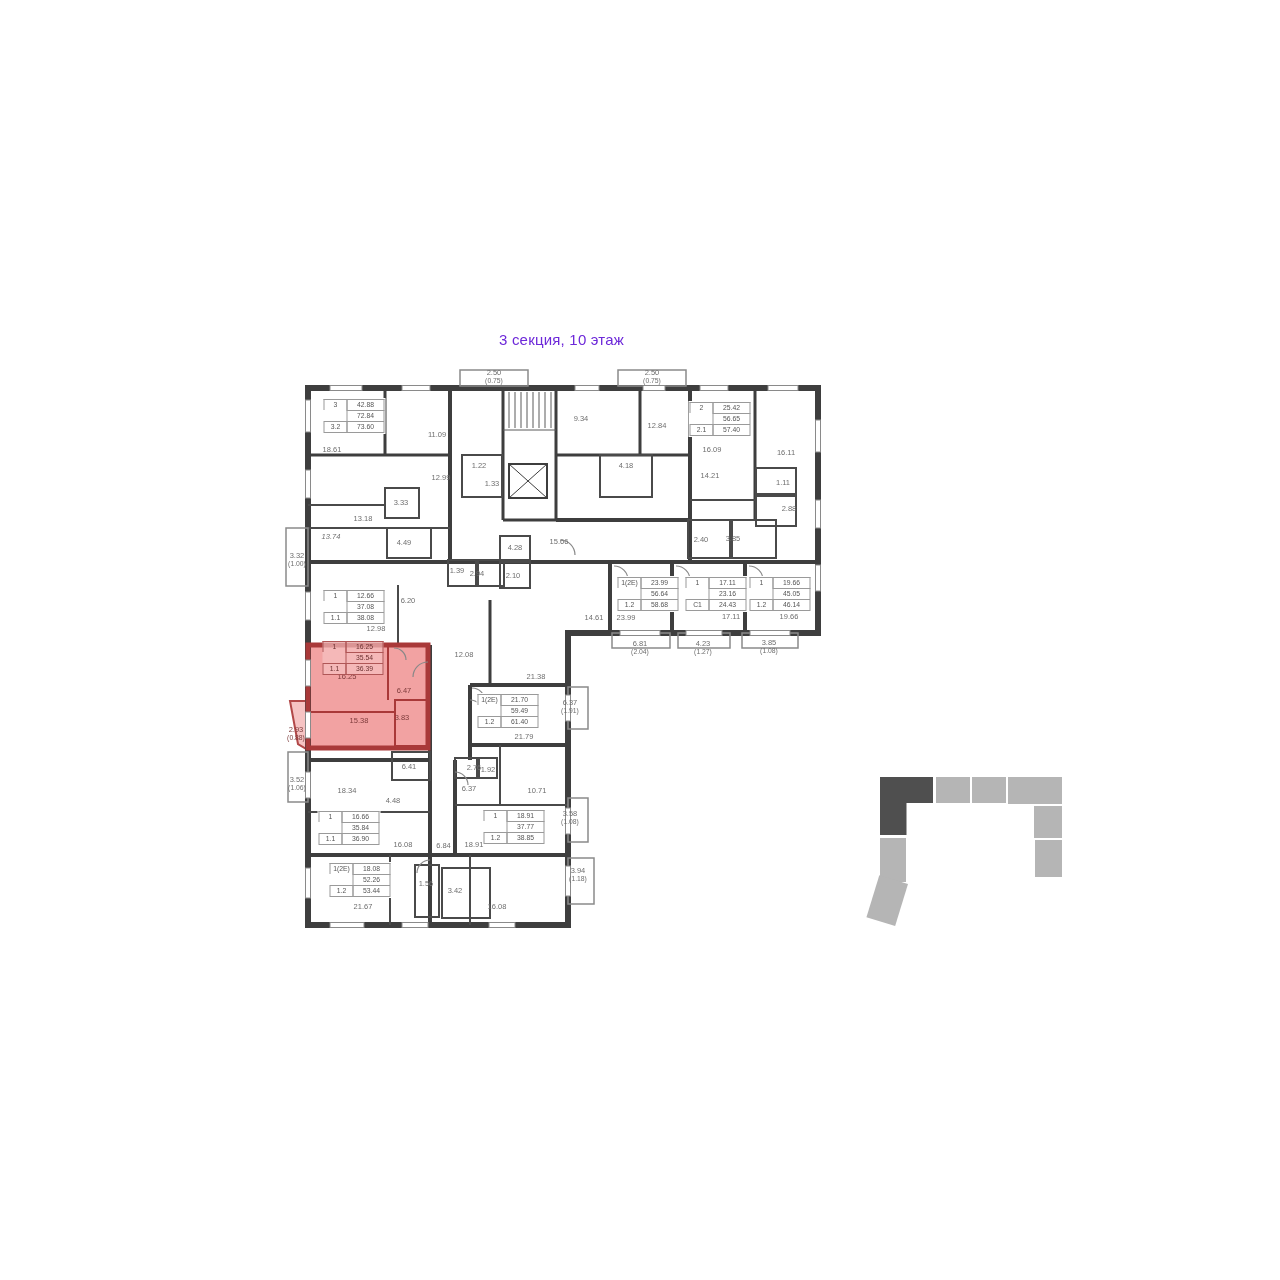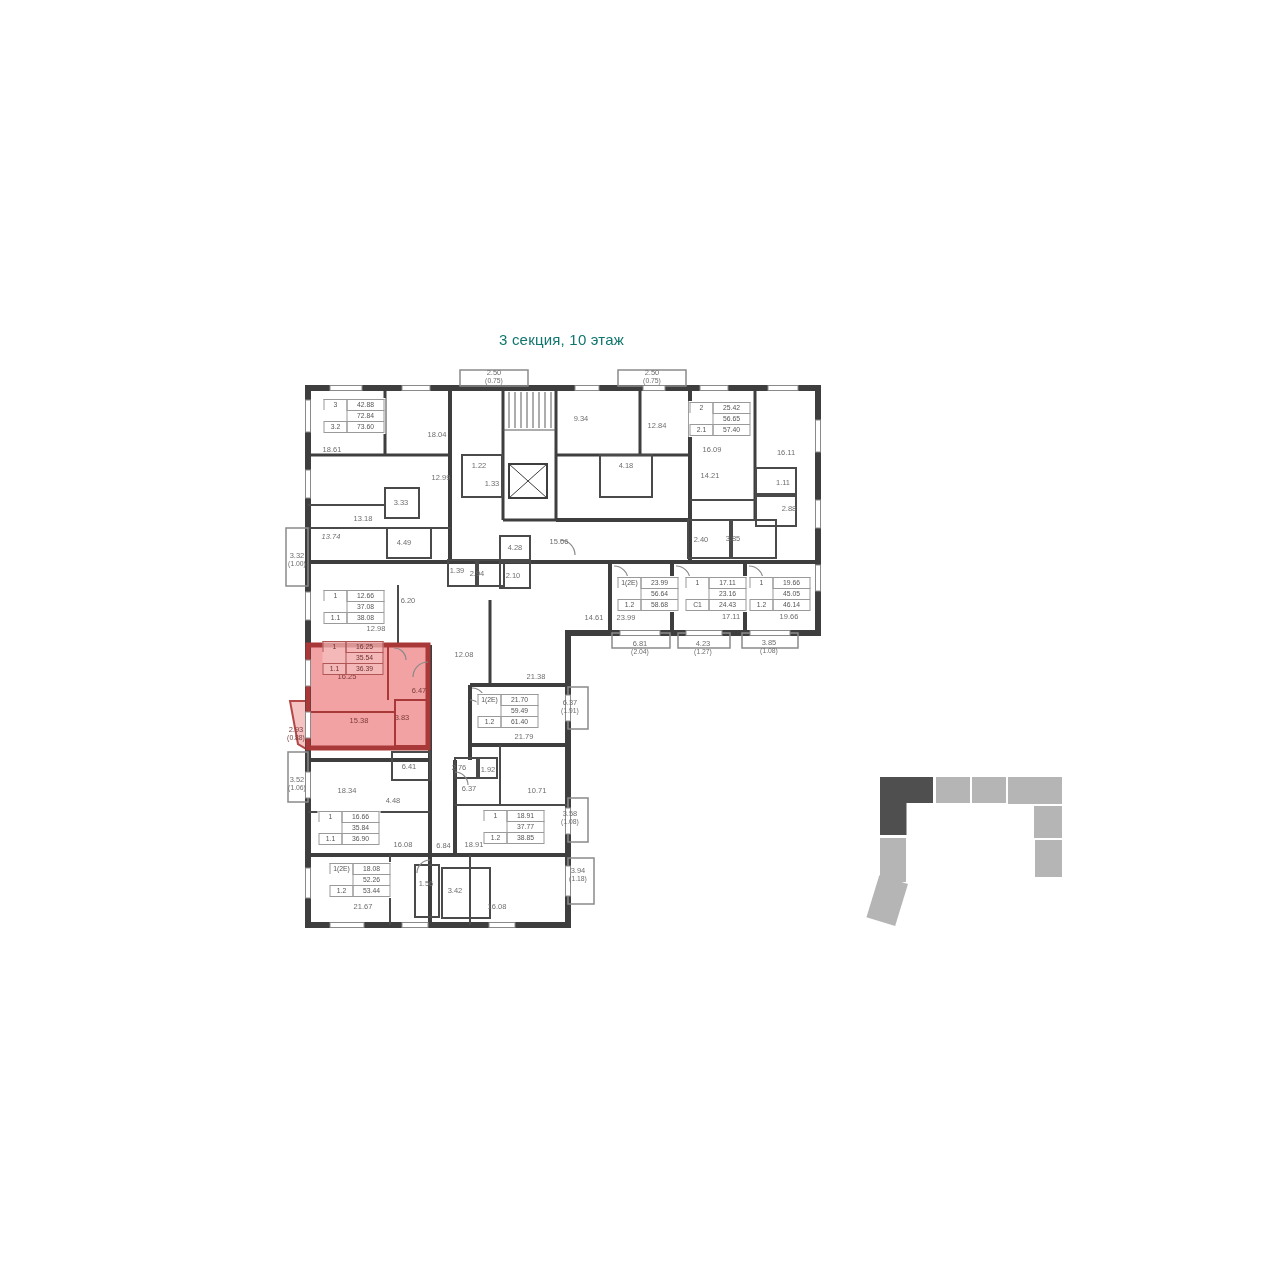--- a/index.html
+++ b/index.html
@@ -1,18 +1,18 @@
 <!DOCTYPE html>
 <html style="--mm-active: #4f4f4f; --mm-inactive: #b5b5b5;"><head>
 <meta charset="utf-8">
 <style>
   html,body{margin:0;padding:0;background:#ffffff;}
   body{width:1280px;height:1280px;position:relative;font-family:"Liberation Sans",sans-serif;overflow:hidden;}
   #stage{position:absolute;inset:0;}
-  #plan-title{position:absolute;left:499px;top:331px;font-size:15px;color:#0f766e;letter-spacing:.2px;}
+  #plan-title{position:absolute;left:499px;top:331px;font-size:15px;color:#6d28d9;letter-spacing:.2px;}
   #plan{position:absolute;left:0;top:0;width:1280px;height:1280px;}
   svg{position:absolute;left:0;top:0;}
   .room-label{position:absolute;transform:translate(-50%,-50%);font-size:7.5px;line-height:1.1;color:#6e6e6e;text-align:center;white-space:nowrap;}
   .room-label .sub{display:block;font-size:6.8px;}
   .room-label.red{color:#7d3b3b;}
   .apt-box{position:absolute;transform:translate(-50%,-50%);background:#fff;display:flex;flex-direction:column;box-shadow:0 0 0 1px #fff;}
   .apt-box.red{background:rgba(246,196,196,.65);box-shadow:none;}
   .apt-row{display:flex;}
   .apt-l{width:22px;height:10px;border:1px solid #9a9a9a;border-bottom:none;font-size:6.8px;color:#555;text-align:center;line-height:10px;}
   .apt-row:last-child .apt-l{border-bottom:1px solid #9a9a9a;}
@@ -130,21 +130,21 @@
         <rect x="815.5" y="500" width="5" height="28"></rect>
       <rect x="815.5" y="565" width="5" height="26"></rect>
       <rect x="565.5" y="695" width="5" height="26"></rect>
         <rect x="565.5" y="808" width="5" height="26"></rect>
       <rect x="565.5" y="866" width="5" height="30"></rect>
     </g>
   </svg>
 
   <div id="plan">
       <div class="room-label" style="left: 332px; top: 450px;">18.61</div>
-      <div class="room-label" style="left: 437px; top: 435px;">18.04</div>
+      <div class="room-label" style="left: 437px; top: 435px;">11.09</div>
       <div class="room-label" style="left: 441px; top: 478px;">12.99</div>
       <div class="room-label" style="left: 479px; top: 466px;">1.22</div>
       <div class="room-label" style="left: 492px; top: 484px;">1.33</div>
       <div class="room-label" style="left: 401px; top: 503px;">3.33</div>
       <div class="room-label" style="left: 363px; top: 519px;">13.18</div>
       <div class="room-label" style="left: 331px; top: 537px; font-style: italic;">13.74</div>
       <div class="room-label" style="left: 404px; top: 543px;">4.49</div>
       <div class="room-label" style="left: 494px; top: 377px;">2.50<span class="sub">(0.75)</span></div>
       <div class="room-label" style="left: 581px; top: 419px;">9.34</div>
       <div class="room-label" style="left: 652px; top: 377px;">2.50<span class="sub">(0.75)</span></div>
@@ -168,29 +168,29 @@
       <div class="room-label" style="left: 789px; top: 617px;">19.66</div>
       <div class="room-label" style="left: 640px; top: 648px;">6.81<span class="sub">(2.04)</span></div>
       <div class="room-label" style="left: 703px; top: 648px;">4.23<span class="sub">(1.27)</span></div>
       <div class="room-label" style="left: 769px; top: 647px;">3.85<span class="sub">(1.08)</span></div>
       <div class="room-label" style="left: 297px; top: 560px;">3.32<span class="sub">(1.00)</span></div>
       <div class="room-label" style="left: 408px; top: 601px;">6.20</div>
       <div class="room-label" style="left: 376px; top: 629px;">12.98</div>
       <div class="room-label" style="left: 464px; top: 655px;">12.08</div>
       <div class="room-label" style="left: 536px; top: 677px;">21.38</div>
       <div class="room-label red" style="left: 347px; top: 677px;">16.25</div>
-      <div class="room-label red" style="left: 419px; top: 691px;">6.47</div>
+      <div class="room-label red" style="left: 404px; top: 691px;">6.47</div>
       <div class="room-label red" style="left: 359px; top: 721px;">15.38</div>
       <div class="room-label red" style="left: 402px; top: 718px;">3.83</div>
       <div class="room-label red" style="left: 296px; top: 734px;">2.93<span class="sub">(0.88)</span></div>
       <div class="room-label" style="left: 297px; top: 784px;">3.52<span class="sub">(1.06)</span></div>
       <div class="room-label" style="left: 347px; top: 791px;">18.34</div>
       <div class="room-label" style="left: 409px; top: 767px;">6.41</div>
       <div class="room-label" style="left: 393px; top: 801px;">4.48</div>
-      <div class="room-label" style="left: 459px; top: 768px; text-align: center;">2.76</div>
+      <div class="room-label" style="left: 474px; top: 768px; text-align: center;">2.76</div>
       <div class="room-label" style="left: 488px; top: 770px;">1.92</div>
       <div class="room-label" style="left: 469px; top: 789px;">6.37</div>
       <div class="room-label" style="left: 537px; top: 791px;">10.71</div>
       <div class="room-label" style="left: 524px; top: 737px;">21.79</div>
       <div class="room-label" style="left: 570px; top: 707px;">6.37<span class="sub">(1.91)</span></div>
       <div class="room-label" style="left: 570px; top: 818px;">3.58<span class="sub">(1.08)</span></div>
       <div class="room-label" style="left: 403px; top: 845px;">16.08</div>
       <div class="room-label" style="left: 431px; top: 846px; padding-left: 25px;">6.84</div>
       <div class="room-label" style="left: 474px; top: 845px;">18.91</div>
       <div class="room-label" style="left: 363px; top: 907px;">21.67</div>

